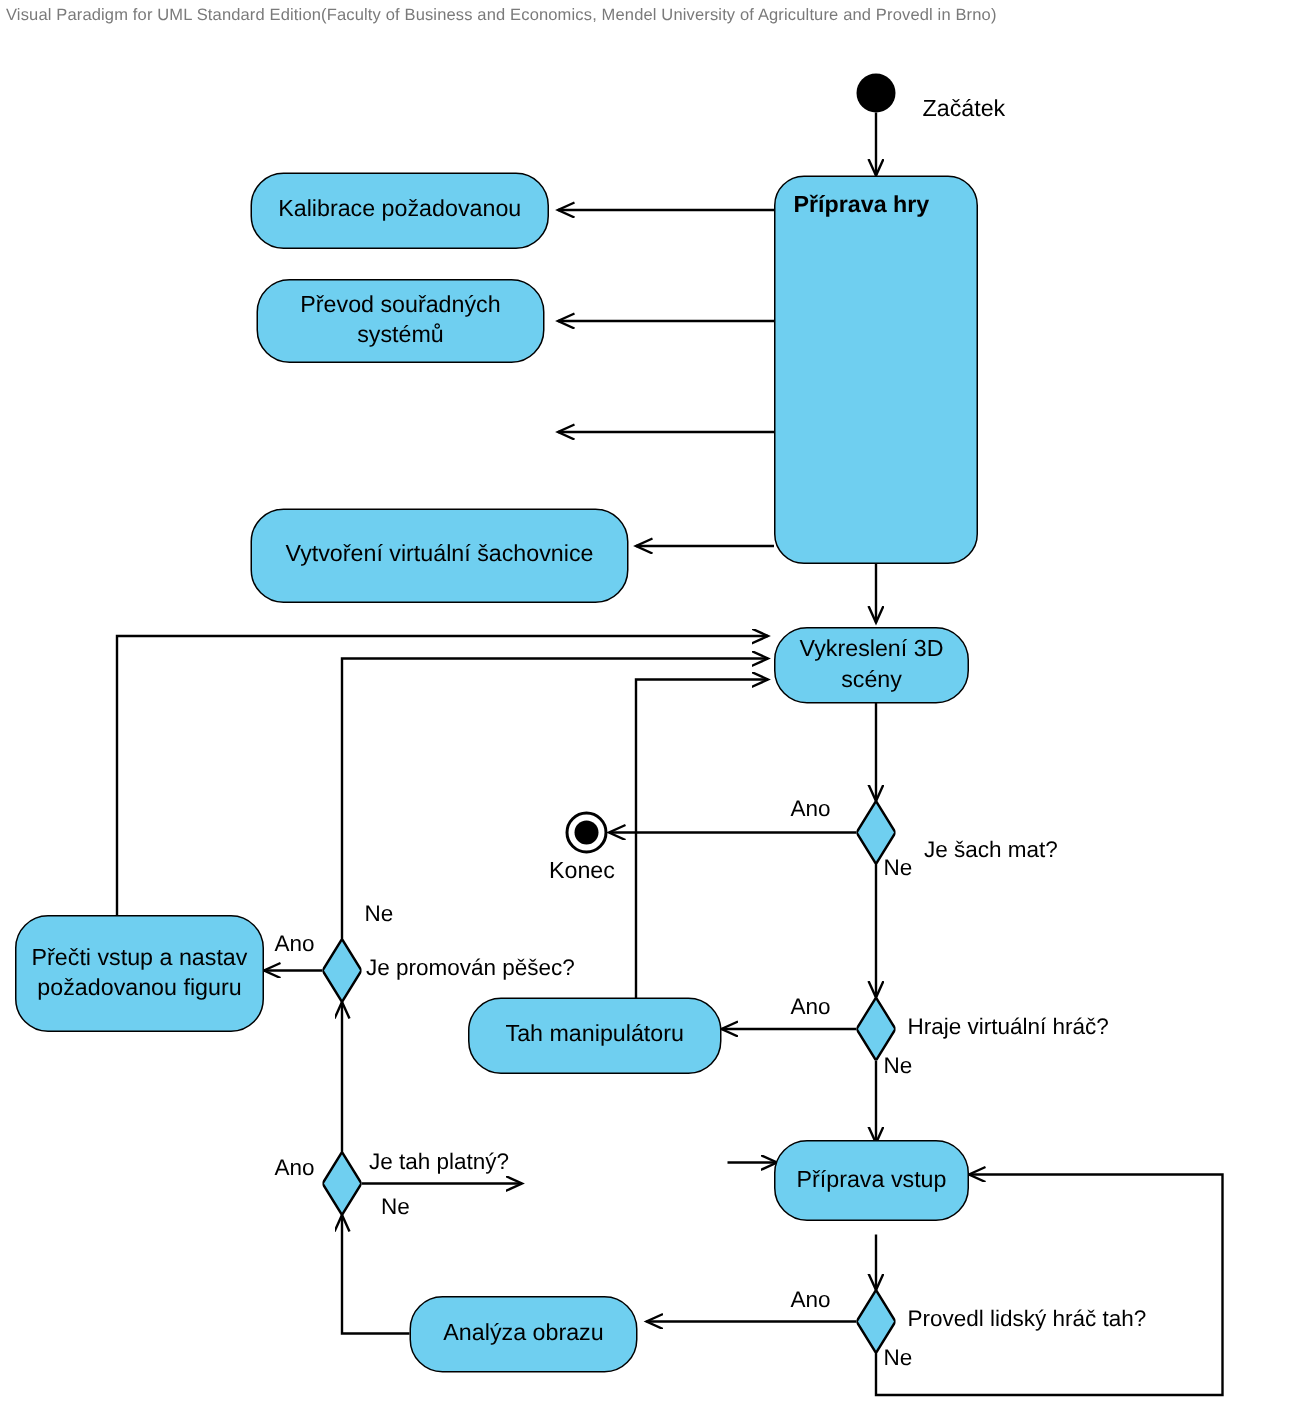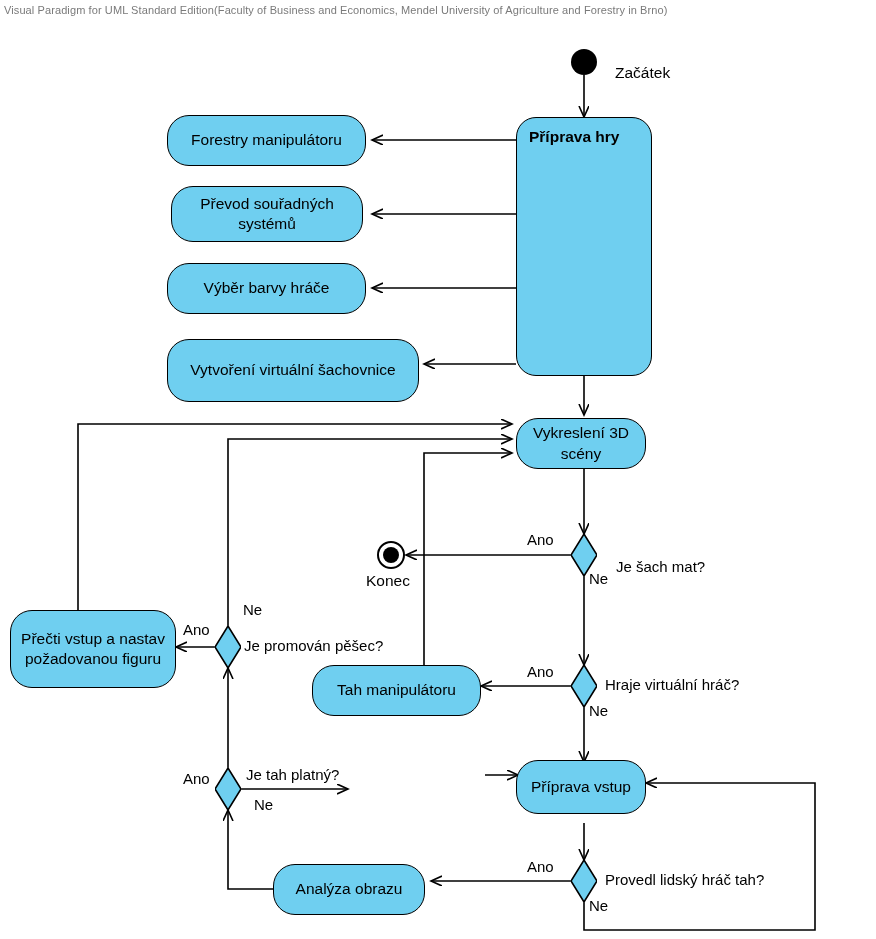--- a/index.html
+++ b/index.html
@@ -97,21 +97,21 @@
     position: absolute;
     width: 26px;
     height: 42px;
   }
 </style>
 </head>
 <body>
 
 <div id="canvas">
 
-  <div id="watermark">Visual Paradigm for UML Standard Edition(Faculty of Business and Economics, Mendel University of Agriculture and Forestry in Brno)</div>
+  <div id="watermark">Visual Paradigm for UML Standard Edition(Faculty of Business and Economics, Mendel University of Agriculture and Provedl in Brno)</div>
 
   <svg id="wires" viewBox="0 0 876 939">
     <defs>
       <marker id="ah" markerWidth="14" markerHeight="14" refX="11" refY="5" orient="auto" markerUnits="userSpaceOnUse">
         <path d="M0,0 L11,5 L0,10" fill="none" stroke="#000" stroke-width="1.6"></path>
       </marker>
     </defs>
     <g fill="none" stroke="#000000" stroke-width="1.6">
 
       <path d="M584,75 L584,117" marker-end="url(#ah)"></path>
@@ -159,30 +159,27 @@
   </svg>
 
   <div class="start-node" style="left:571px; top:49px;"></div>
   <div class="node-label" style="left:615px; top:64px;">Začátek</div>
 
   <div class="node composite" style="left:516px; top:117px; width:136px; height:259px;">
     <span>Příprava hry</span>
   </div>
 
   <div class="node" style="left:167px; top:115px; width:199px; height:51px;">
-    <span>Forestry manipulátoru</span>
+    <span>Kalibrace požadovanou</span>
   </div>
 
   <div class="node" style="left:171px; top:186px; width:192px; height:56px;">
     <span>Převod souřadných systémů</span>
   </div>
 
-  <div class="node" style="left:167px; top:263px; width:199px; height:51px;">
-    <span>Výběr barvy hráče</span>
-  </div>
 
   <div class="node" style="left:167px; top:339px; width:252px; height:63px;">
     <span>Vytvoření virtuální šachovnice</span>
   </div>
 
   <div class="node" style="left:516px; top:418px; width:130px; height:51px;">
     <span>Vykreslení 3D scény</span>
   </div>
 
   <div class="decision" style="left:571px; top:534px;">

